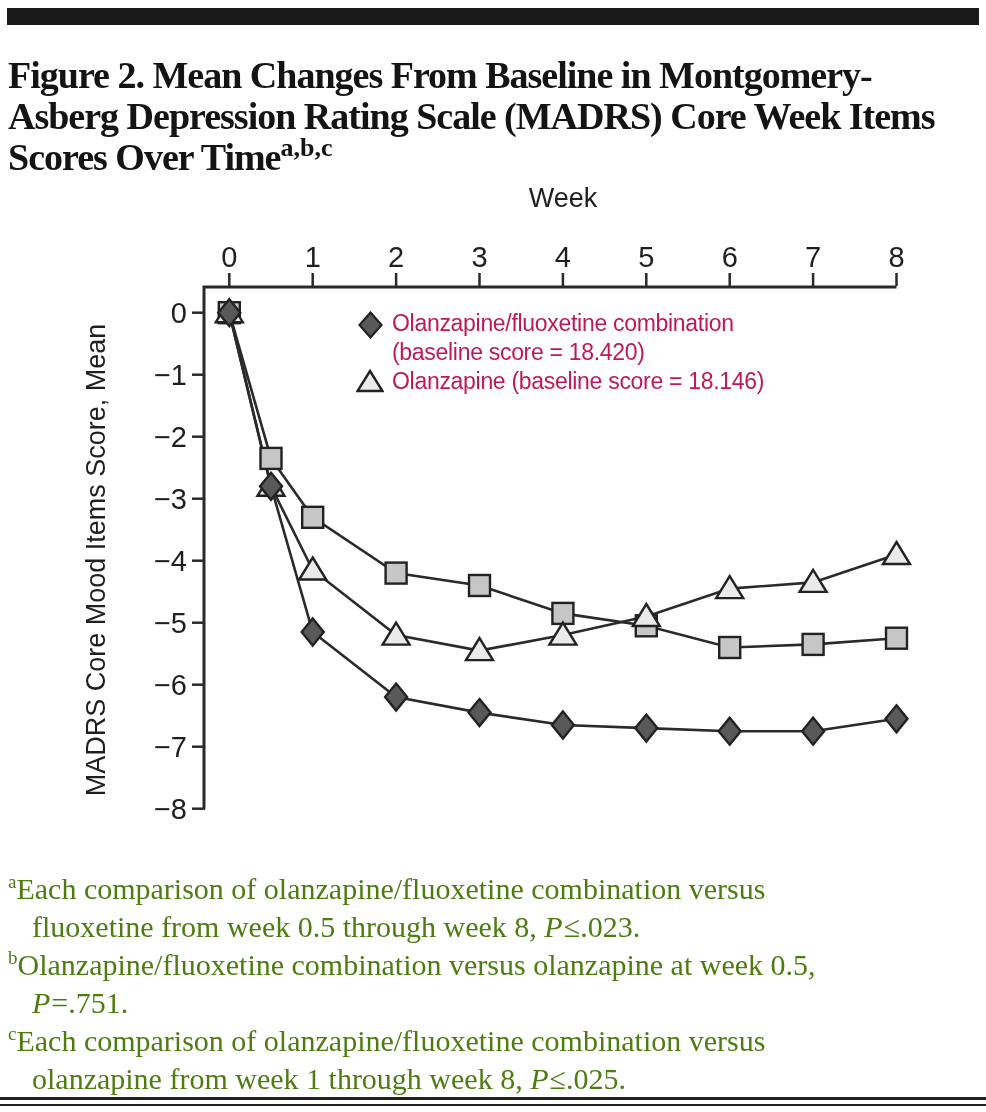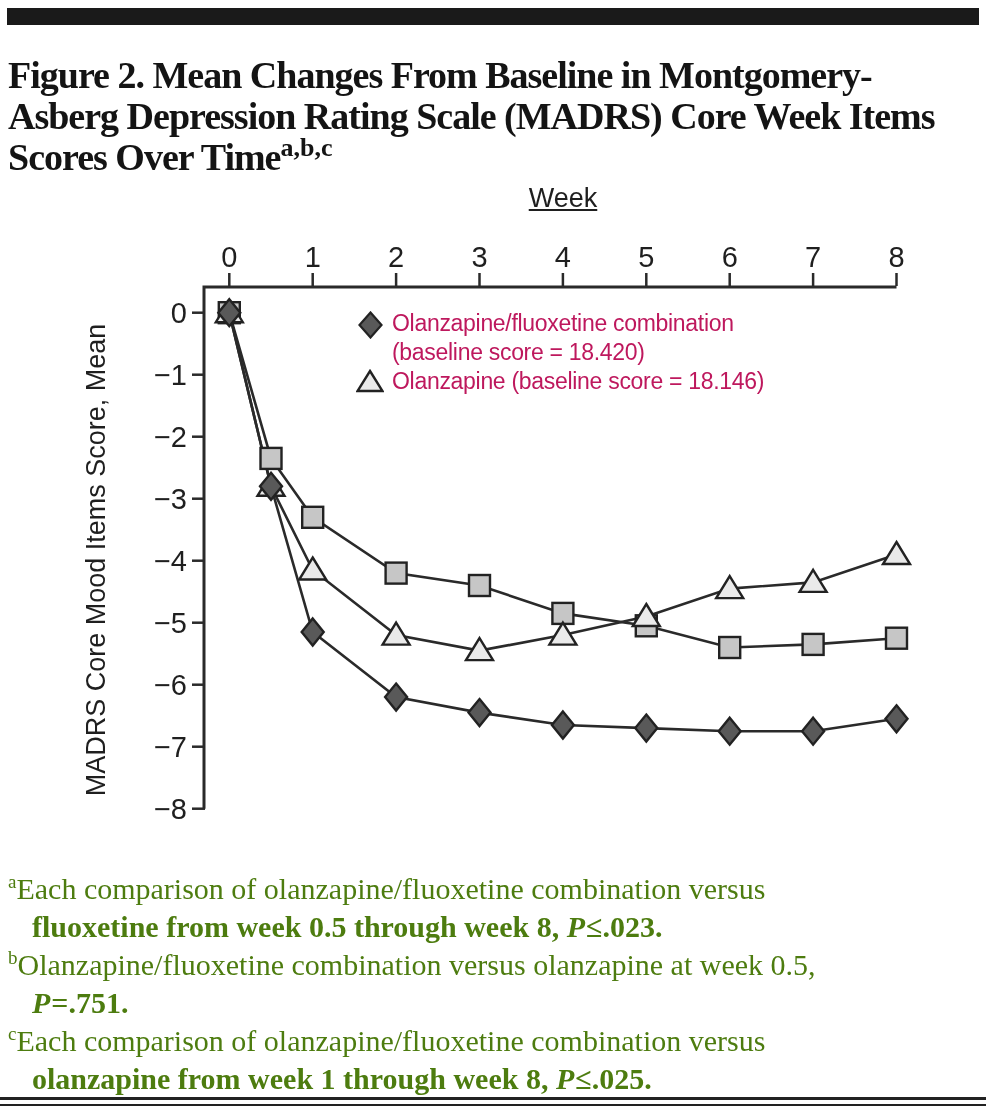--- a/index.html
+++ b/index.html
@@ -11,36 +11,36 @@
   .title{
     position:absolute;left:8px;top:27px;width:972px;
     font-family:"Liberation Serif",serif;font-weight:bold;font-size:38px;
     line-height:41px;letter-spacing:-1px;color:#141414;margin-top:28px;
   }
   .title sup{font-size:26px;letter-spacing:0;line-height:0;}
   svg.chart{position:absolute;left:0;top:0;width:986px;height:1112px;}
   svg.chart text{font-family:"Liberation Sans",sans-serif;}
   .week-label{
     position:absolute;left:229px;width:668px;top:183px;text-align:center;
-    font-size:27px;color:#1f1f1f;text-decoration:underline;
+    font-size:27px;color:#1f1f1f;
   }
   .y-title{
     position:absolute;left:96px;top:560px;
     transform:translate(-50%,-50%) rotate(-90deg);
     white-space:nowrap;font-size:27px;color:#1f1f1f;
   }
   .legend{position:absolute;left:355px;top:309px;font-size:23px;line-height:29px;letter-spacing:-0.3px;color:#be185d;}
   .legend-row{display:flex;align-items:flex-start;}
   .legend-icon{width:30px;flex:0 0 30px;display:flex;justify-content:center;margin-right:7px;margin-top:2px;}
   .footnotes{
     position:absolute;left:8px;top:870px;width:972px;
     font-family:"Liberation Serif",serif;font-size:30px;line-height:38px;color:#4d7c0f;
   }
   .footnotes sup{font-size:19px;line-height:0;}
-  .fn-l2{padding-left:24px;font-weight:bold;}
+  .fn-l2{padding-left:24px;}
   .fn-l2 i{padding-right:1px;}
   .rule-thick{position:absolute;left:0;top:1097px;width:986px;height:3px;background:#222222;}
   .rule-thin{position:absolute;left:0;top:1104px;width:986px;height:2px;background:#222222;}
 </style>
 </head>
 <body>
 
 <div class="top-bar"></div>
 
 <div class="title">

